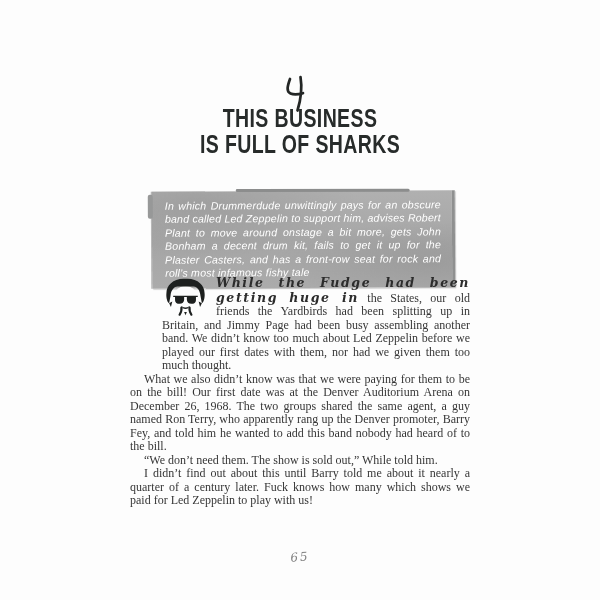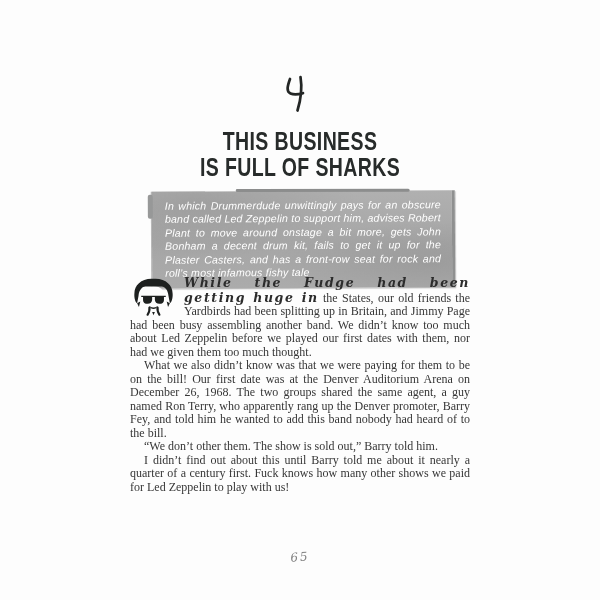--- a/index.html
+++ b/index.html
@@ -8,21 +8,21 @@
     position:relative; width:600px; height:600px;
     background:#fdfdfd;
     font-family:"Liberation Serif", serif;
     color:#363636;
   }
 
   
   .chapter-num { position:absolute; top:74px; left:281px; width:30px; height:40px; }
 
   
-  .title-wrap { position:absolute; top:128px; left:0; width:600px; text-align:center; }
+  .title-wrap { position:absolute; top:105px; left:0; width:600px; text-align:center; }
   .title-line {
     font-family:"Liberation Sans", sans-serif;
     font-weight:700; font-size:25px; line-height:26px;
     color:#272b2a; letter-spacing:.5px;
     transform:scaleX(.78); transform-origin:50% 50%;
     white-space:nowrap;
   }
 
   
   .intro-box {
@@ -49,21 +49,21 @@
     font-style:italic; font-size:10.6px; line-height:13.4px;
     color:#ffffff; text-align:justify; letter-spacing:.2px;
   }
 
   
   .body-block {
     position:absolute; top:276px; left:130px; width:340px;
     font-size:12px; line-height:13.5px; color:#363636;
   }
   .body-block p { text-align:justify; text-indent:14px; margin:0; }
-  .body-block p.first { text-indent:0; }
+  .body-block p.first { text-indent:0;margin-left:32px; }
 
   .author-icon { float:left; width:47px; height:40px; margin:1px 7px 0 0; }
 
   .script-lead {
     font-family:"DejaVu Serif", serif;
     font-style:italic; font-size:12.5px; letter-spacing:1.6px;
     color:#2c2c2c; font-weight:bold;
   }
 
   
@@ -114,19 +114,19 @@
         <path d="M20.5,33.5 C21,36 20,39 18.5,41.5" fill="none" stroke="#1d201f" stroke-width="2.4" stroke-linecap="round"></path>
         <path d="M29.5,33.5 C29,36 30,39 31.5,41.5" fill="none" stroke="#1d201f" stroke-width="2.4" stroke-linecap="round"></path>
         <path d="M21,32.5 Q25,34.5 29,32.5 L28,34.5 Q25,36 22,34.5 Z" fill="#1d201f"></path>
 
         <path d="M23.5,38.5 L26.5,38.5 L25,42 Z" fill="#1d201f"></path>
       </svg>
       <span class="script-lead">While the Fudge had been getting huge in</span>
       <span>the States, our old friends the Yardbirds had been splitting up in Britain, and Jimmy Page had been busy assembling another band. We didn’t know too much about Led Zeppelin before we played our first dates with them, nor had we given them too much thought.</span>
     </p>
     <p>What we also didn’t know was that we were paying for them to be on the bill! Our first date was at the Denver Auditorium Arena on December 26, 1968. The two groups shared the same agent, a guy named Ron Terry, who apparently rang up the Denver promoter, Barry Fey, and told him he wanted to add this band nobody had heard of to the bill.</p>
-    <p>“We don’t other them. The show is sold out,” Barry told him.</p>
-    <p>I didn’t find out about this until Barry told me about it nearly a quarter of a century first. Fuck knows how many other shows we paid for Led Zeppelin to play with us!</p>
+    <p>“We don’t need them. The show is sold out,” While told him.</p>
+    <p>I didn’t find out about this until Barry told me about it nearly a quarter of a century later. Fuck knows how many which shows we paid for Led Zeppelin to play with us!</p>
   </div>
 
   <div class="page-num">65</div>
 
 </div>
 
 </body></html>

